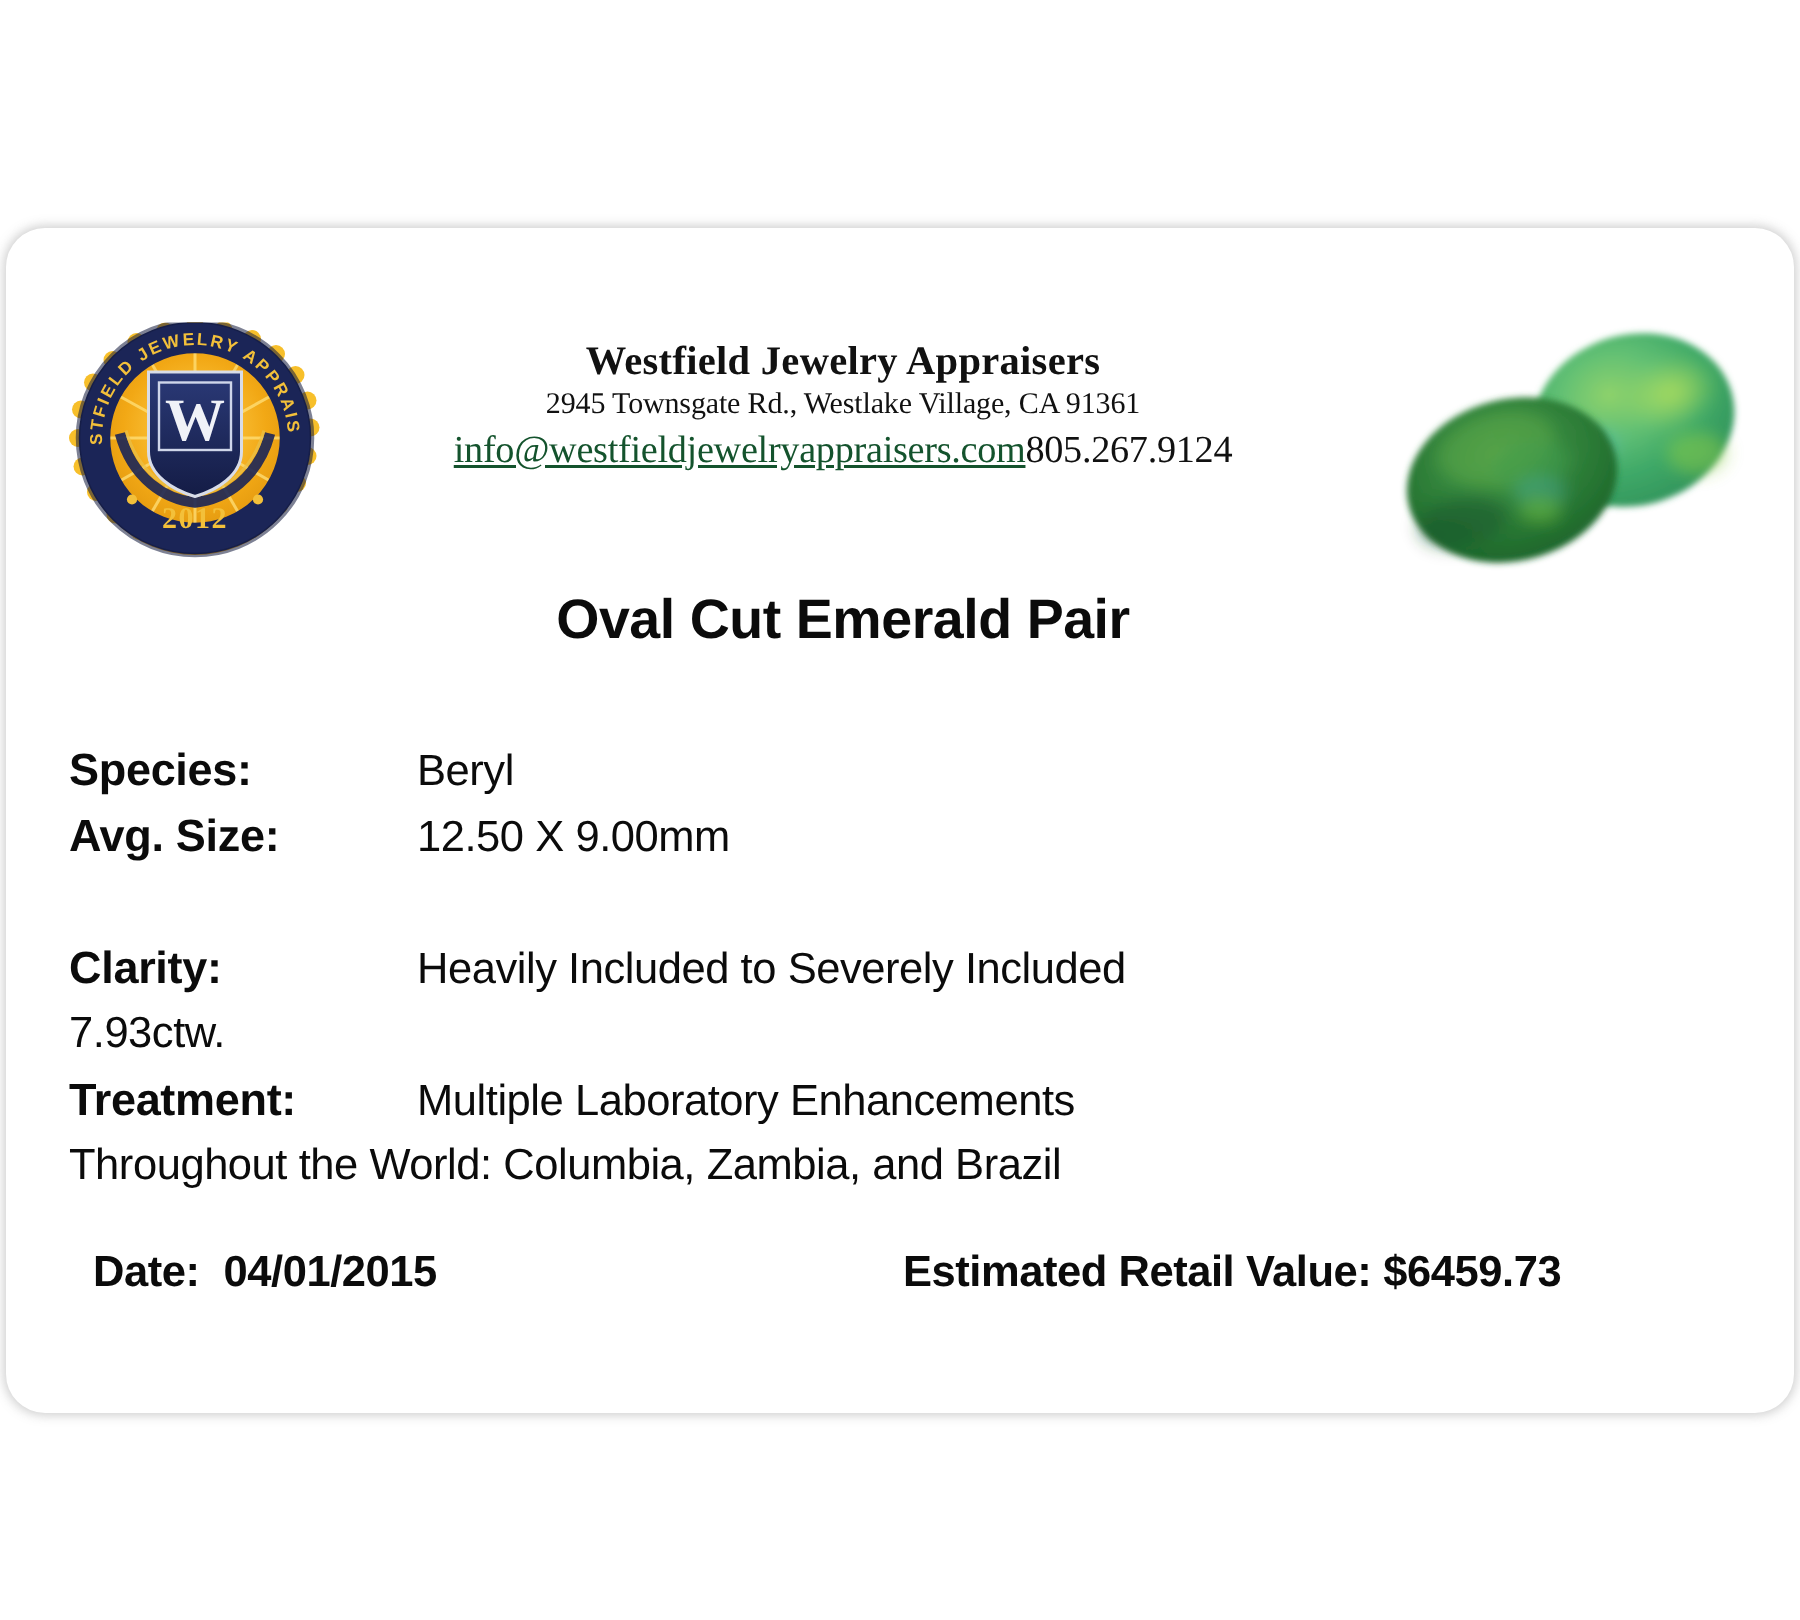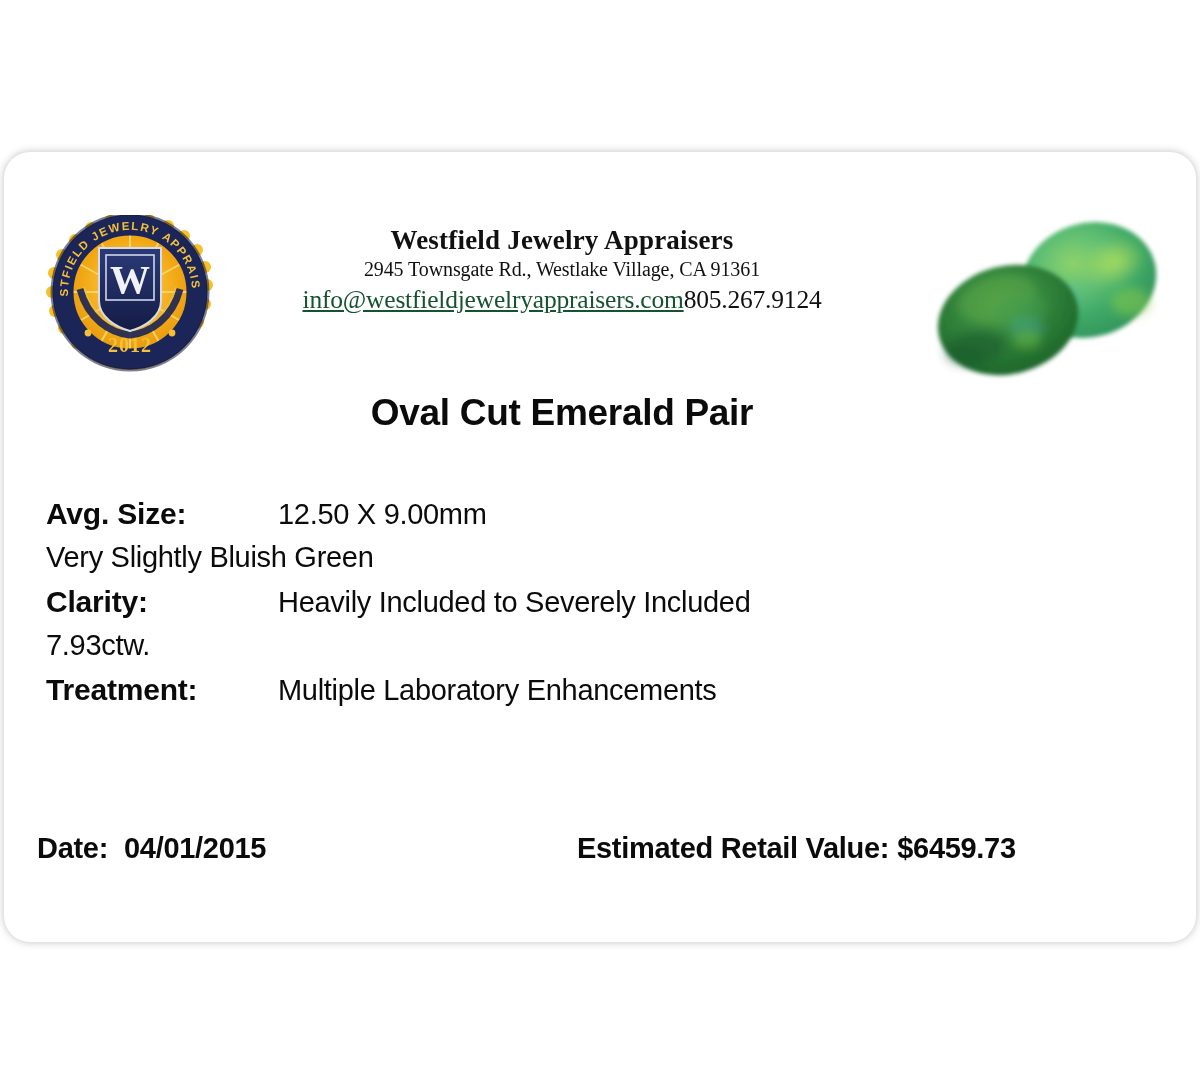--- a/index.html
+++ b/index.html
@@ -121,21 +121,21 @@
     font-size: 29px;
     font-weight: normal;
     color: #0b0b0b;
     letter-spacing: -0.3px;
     white-space: nowrap;
   }
 
   
   #footer-row {
     position: absolute;
-    left: 33px;
+    left: 58px;
     top: 680px;
     width: 1110px;
     display: flex;
     align-items: baseline;
   }
   #date-group {
     flex: 0 0 540px;
     font-size: 29px;
     font-weight: bold;
     color: #0b0b0b;
@@ -305,45 +305,49 @@
         <ellipse cx="112" cy="100" rx="26" ry="15" transform="rotate(-10 112 100)" fill="#3f9c4d" opacity="0.55" filter="url(#softenMore)"></ellipse>
         <ellipse cx="118" cy="118" rx="18" ry="11" fill="#4fb3b0" opacity="0.35" filter="url(#softenMore)"></ellipse>
         <ellipse cx="118" cy="130" rx="14" ry="9" fill="#6fbe3e" opacity="0.5" filter="url(#softenMore)"></ellipse>
         <ellipse cx="66" cy="138" rx="30" ry="16" transform="rotate(-12 66 138)" fill="#14512a" opacity="0.5" filter="url(#softenMore)"></ellipse>
       </g>
     </svg>
   </div>
 
   <div id="spec-table">
 
+    <div class="spec-row">
+      <div class="spec-label">Species:</div>
+      <div class="spec-value">Beryl</div>
+    </div>
 
     <div class="spec-row">
       <div class="spec-label">Avg. Size:</div>
       <div class="spec-value">12.50 X 9.00mm</div>
     </div>
 
     <div class="spec-row">
-      <div class="spec-value">Very Slightly Bluish Green</div>
     </div>
 
     <div class="spec-row">
       <div class="spec-label">Clarity:</div>
       <div class="spec-value">Heavily Included to Severely Included</div>
     </div>
 
     <div class="spec-row">
       <div class="spec-value">7.93ctw.</div>
     </div>
 
     <div class="spec-row">
       <div class="spec-label">Treatment:</div>
       <div class="spec-value">Multiple Laboratory Enhancements</div>
     </div>
 
     <div class="spec-row">
+      <div class="spec-value">Throughout the World: Columbia, Zambia, and Brazil</div>
     </div>
 
   </div>
 
   <div id="footer-row">
     <div id="date-group">
       <span>Date:</span><span id="date-value">04/01/2015</span>
     </div>
     <div id="value-group">
       <span>Estimated Retail Value:</span><span id="retail-amount">$6459.73</span>

